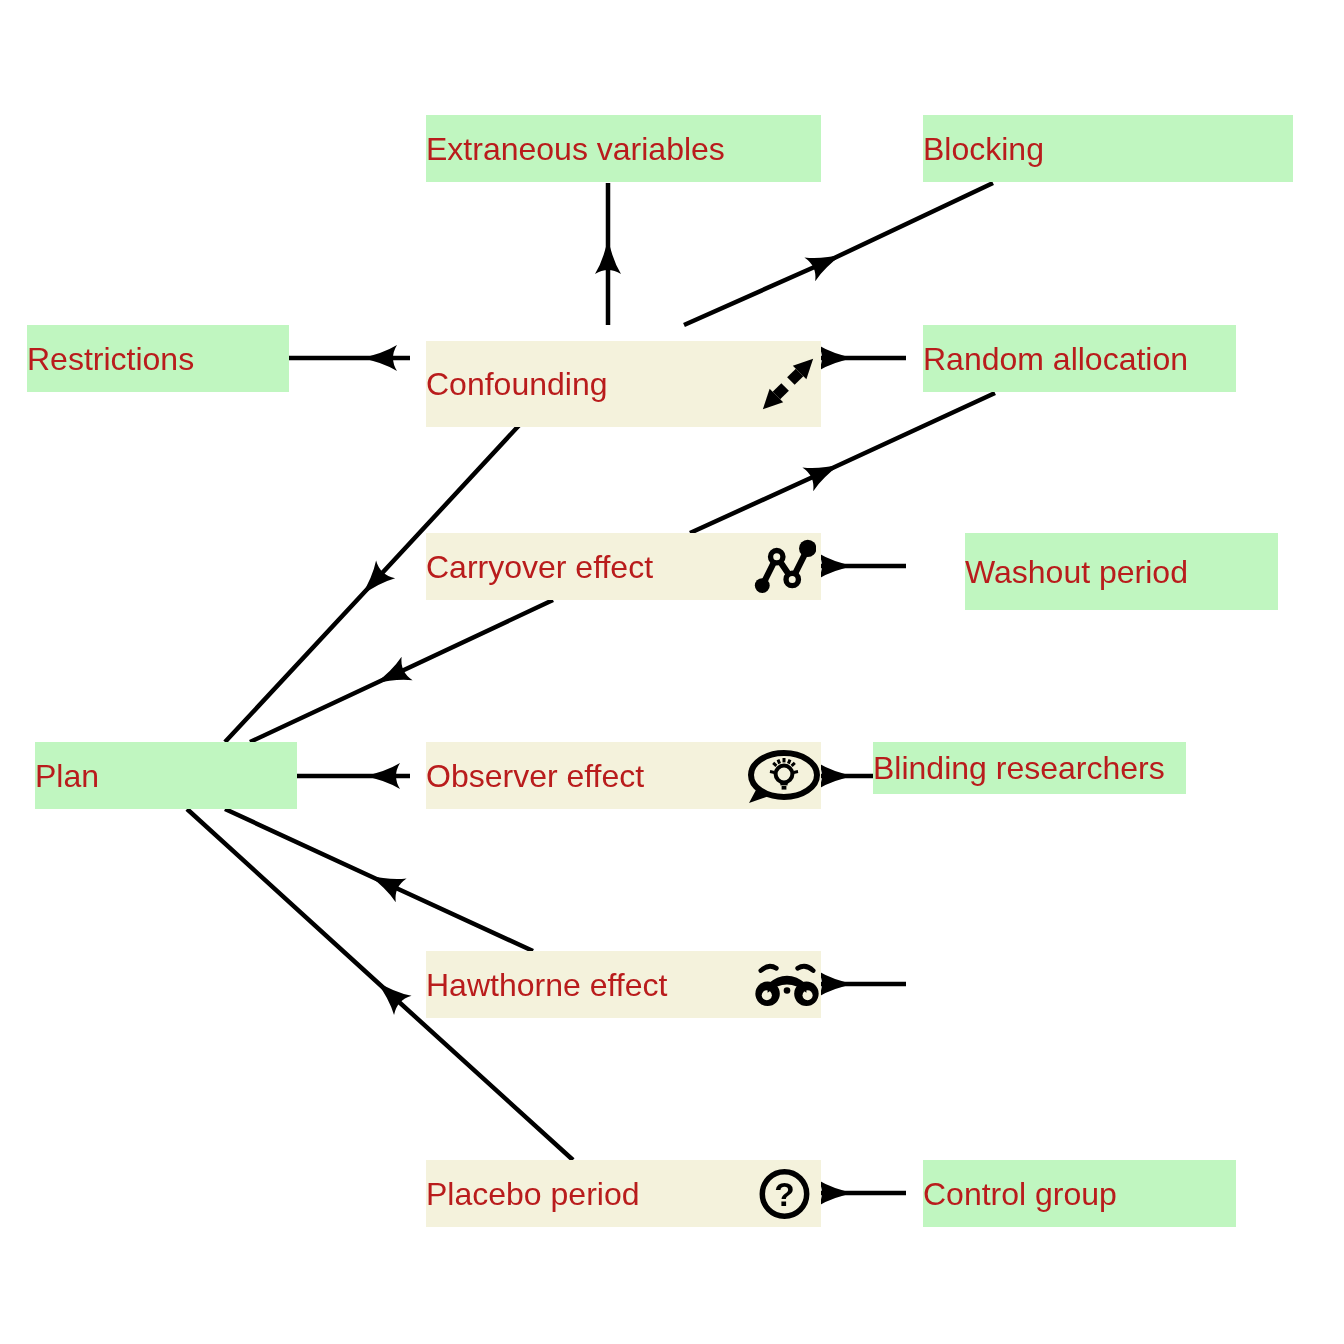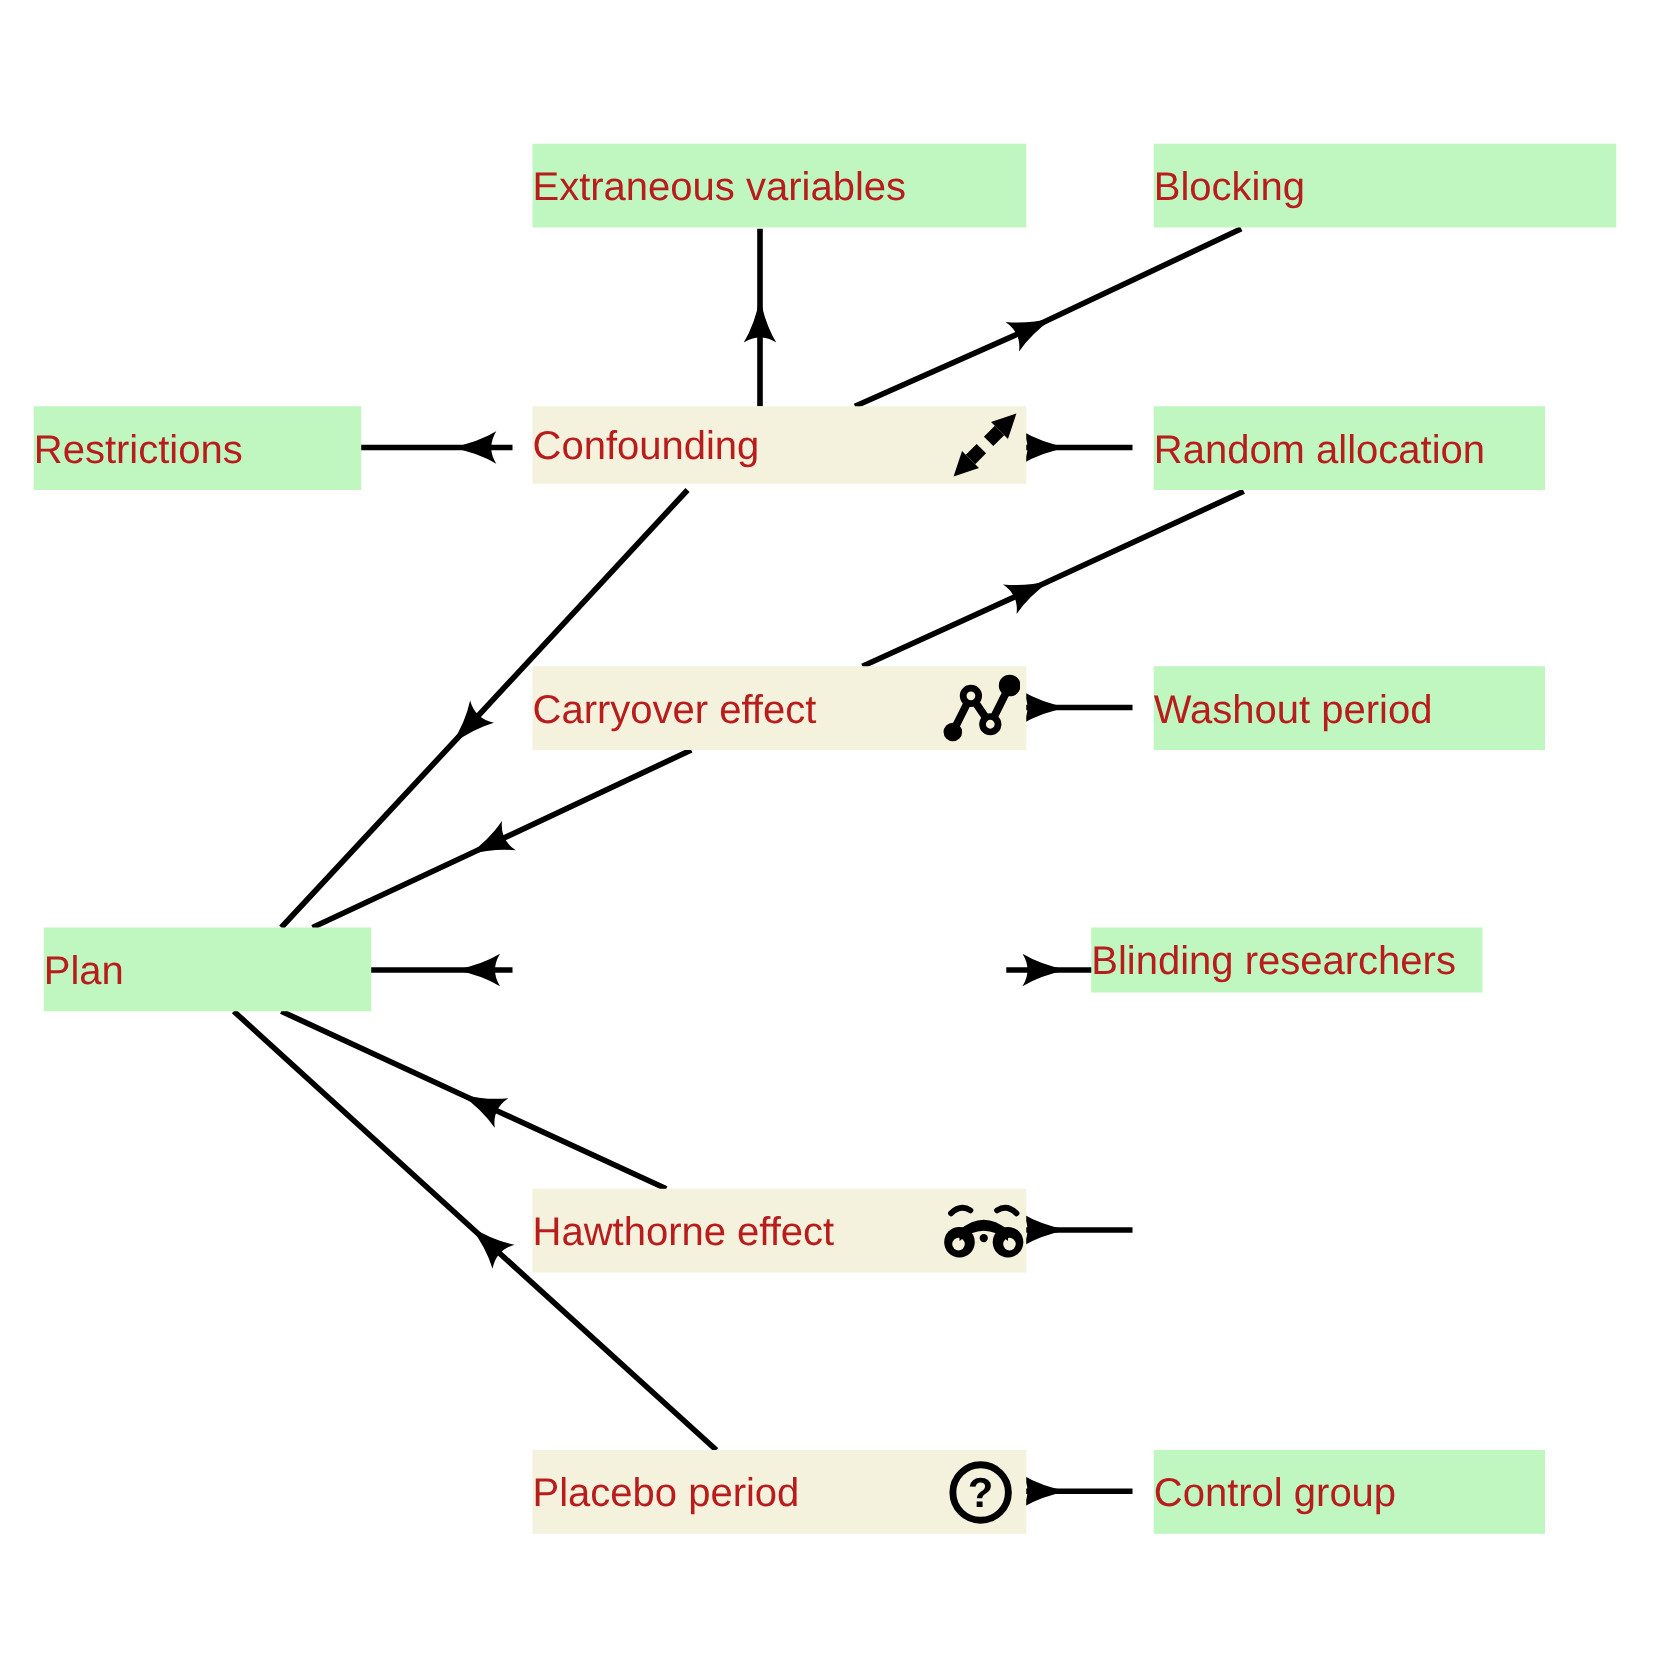--- a/index.html
+++ b/index.html
@@ -49,21 +49,21 @@
   <div class="node solution" style="left:410px;top:115px;width:395px;height:67px">
     <span class="lbl">Extraneous variables</span>
   </div>
   <div class="node solution" style="left:907px;top:115px;width:370px;height:67px">
     <span class="lbl">Blocking</span>
   </div>
 
   <div class="node solution" style="left:11px;top:325px;width:262px;height:67px">
     <span class="lbl">Restrictions</span>
   </div>
-  <div class="node problem" style="left:410px;top:325px;width:395px;height:62px">
+  <div class="node problem" style="left:410px;top:341px;width:395px;height:86px">
     <span class="lbl">Confounding</span>
     <svg class="icon" style="right:4px" width="58" height="58" viewBox="0 0 60 60">
       <g fill="#000" stroke="#000">
         <polygon points="56,4 49,25 35,11" stroke="none"></polygon>
         <line x1="42" y1="18" x2="33" y2="27" stroke-width="11"></line>
         <polygon points="4,56 11,35 25,49" stroke="none"></polygon>
         <line x1="18" y1="42" x2="27" y2="33" stroke-width="11"></line>
       </g>
     </svg>
   </div>
@@ -74,26 +74,47 @@
       <circle cx="4" cy="23" r="3.6" fill="#000"></circle>
       <circle cx="11" cy="9" r="3" fill="#f4f2dc" stroke="#000" stroke-width="2.6"></circle>
       <circle cx="18.5" cy="20" r="3" fill="#f4f2dc" stroke="#000" stroke-width="2.6"></circle>
       <circle cx="26" cy="5" r="4.2" fill="#000"></circle>
     </svg>
   </div>
 
   <div class="node solution" style="left:907px;top:325px;width:313px;height:67px">
     <span class="lbl">Random allocation</span>
   </div>
-  <div class="node solution" style="left:907px;top:533px;width:313px;height:67px">
+  <div class="node solution" style="left:949px;top:533px;width:313px;height:77px">
     <span class="lbl">Washout period</span>
   </div>
 
   <div class="node solution" style="left:19px;top:742px;width:262px;height:67px">
     <span class="lbl">Plan</span>
+  </div>
+  <div class="node problem" style="left:410px;top:742px;width:395px;height:67px">
+    <span class="lbl">Observer effect</span>
+    <svg class="icon" style="right:1px;top:53%" width="74" height="56" viewBox="0 0 37 28">
+      <ellipse cx="19" cy="12.5" rx="16.5" ry="11" fill="none" stroke="#000" stroke-width="3"></ellipse>
+      <polygon points="5.5,19 1.5,26.5 13,22.5" fill="#000"></polygon>
+      <circle cx="19" cy="12" r="4.2" fill="none" stroke="#000" stroke-width="2"></circle>
+      <g stroke="#000" stroke-width="1.8">
+        <line x1="17.2" y1="16.8" x2="20.8" y2="16.8"></line>
+        <line x1="17.8" y1="18.9" x2="20.2" y2="18.9"></line>
+      </g>
+      <g stroke="#000" stroke-width="1.5">
+        <line x1="19" y1="4" x2="19" y2="6.2"></line>
+        <line x1="13.6" y1="6.4" x2="15.2" y2="7.9"></line>
+        <line x1="24.4" y1="6.4" x2="22.8" y2="7.9"></line>
+        <line x1="12" y1="10.8" x2="14.2" y2="11.2"></line>
+        <line x1="26" y1="10.8" x2="23.8" y2="11.2"></line>
+        <line x1="16" y1="4.8" x2="16.8" y2="6.8"></line>
+        <line x1="22" y1="4.8" x2="21.2" y2="6.8"></line>
+      </g>
+    </svg>
   </div>
   <div class="node solution" style="left:857px;top:742px;width:313px;height:52px">
     <span class="lbl">Blinding researchers</span>
   </div>
 
   <div class="node problem" style="left:410px;top:951px;width:395px;height:67px">
     <span class="lbl">Hawthorne effect</span>
     <svg class="icon" style="right:1px" width="66" height="47" viewBox="0 0 34 24">
       <circle cx="7" cy="16.5" r="6.3" fill="#000"></circle>
       <circle cx="6.6" cy="17.3" r="2.6" fill="#f4f2dc"></circle>

